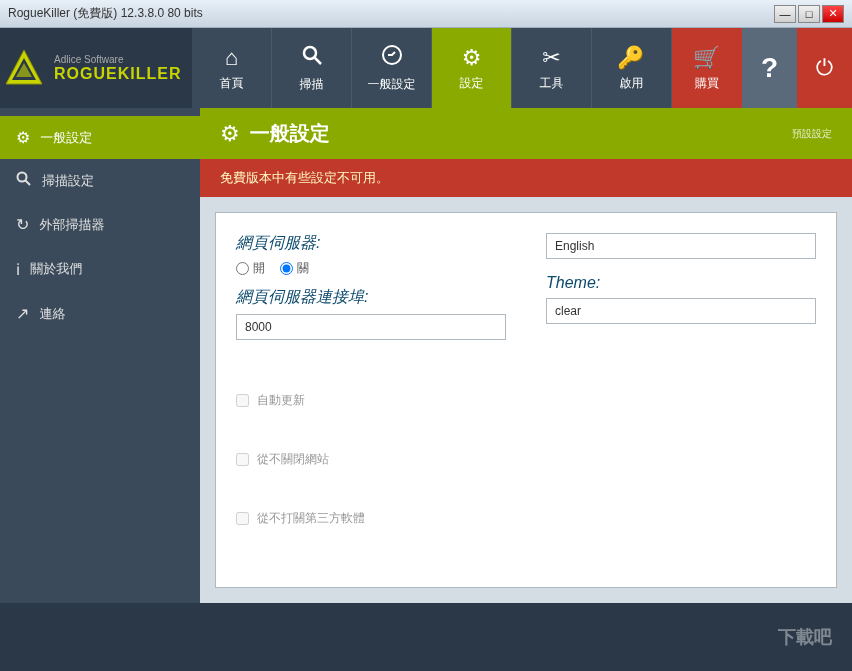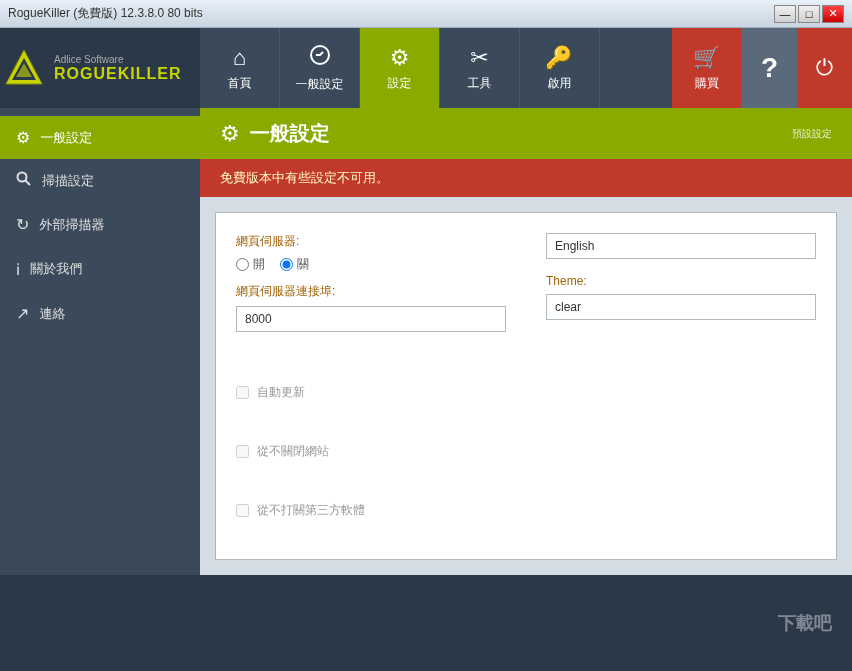--- a/index.html
+++ b/index.html
@@ -212,23 +212,24 @@
       display: flex;
       gap: 40px;
       margin-bottom: 15px;
     }
 
     .settings-col {
       flex: 1;
     }
 
     .field-label {
-      font-size: 12px;
-      color: #a16207;
+      font-size: 16px;
+      color: #0c4a6e;
       margin-bottom: 6px;
+      font-style: italic;
     }
 
     .radio-group {
       display: flex;
       gap: 15px;
       margin-bottom: 10px;
       align-items: center;
     }
     .radio-item {
       display: flex;
@@ -259,21 +260,21 @@
       align-items: center;
       gap: 8px;
       font-size: 12px;
       color: #999;
       margin-top: 32px;
     }
     .checkbox-item input[type=checkbox] { cursor: pointer; }
 
     
     .bottom-area {
-      height: 96px;
+      height: 68px;
       background: #2a3848;
       display: flex;
       align-items: center;
       justify-content: flex-end;
       padding: 16px 20px;
     }
     .watermark {
       opacity: 0.4;
       font-size: 18px;
       color: white;
@@ -308,20 +309,29 @@
       <div class="logo-text">
         <span class="adlice">Adlice Software</span>
         <span class="roguekiller">ROGUEKILLER</span>
       </div>
     </div>
 
     <div class="nav-items">
       <div class="nav-item">
         <span class="nav-icon">⌂</span>
         <span class="nav-label">首頁</span>
+      </div>
+      <div class="nav-item">
+        <span class="nav-icon">
+          <svg width="22" height="22" viewBox="0 0 22 22" fill="none">
+            <circle cx="9" cy="9" r="6" stroke="white" stroke-width="2.5"></circle>
+            <line x1="13.5" y1="13.5" x2="20" y2="20" stroke="white" stroke-width="2.5"></line>
+          </svg>
+        </span>
+        <span class="nav-label">掃描</span>
       </div>
       <div class="nav-item">
         <span class="nav-icon">
           <svg width="22" height="22" viewBox="0 0 22 22" fill="none">
             <circle cx="11" cy="11" r="9" stroke="white" stroke-width="2"></circle>
             <polyline points="7,11 11,11 14,8" stroke="white" stroke-width="2" fill="none"></polyline>
           </svg>
         </span>
         <span class="nav-label">一般設定</span>
       </div>

